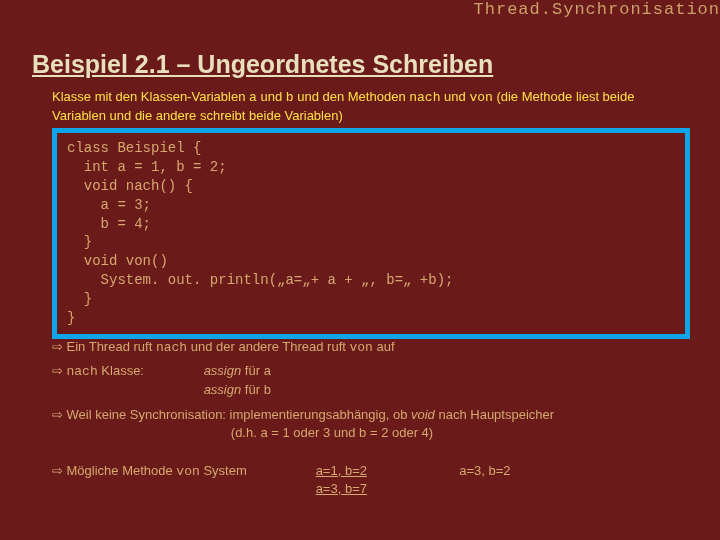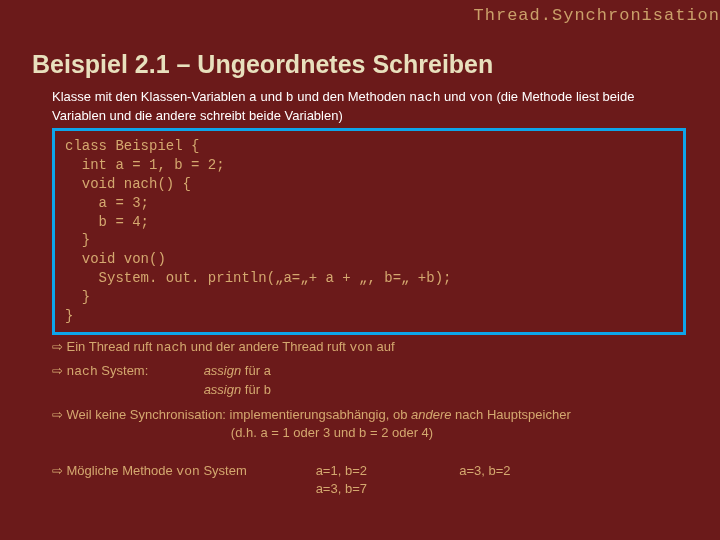--- a/index.html
+++ b/index.html
@@ -8,50 +8,51 @@
     width: 720px;
     height: 540px;
     background: #6b1a1a;
     font-family: Arial, Helvetica, sans-serif;
     color: #d4a373;
     overflow: hidden;
     position: relative;
   }
   .header-label {
     position: absolute;
-    top: 6px;
+    top: 0;
     right: 0;
     font-family: "Courier New", monospace;
     font-size: 17px;
     letter-spacing: 1px;
     color: #caa06a;
   }
   .title {
     position: absolute;
     top: 50px;
     left: 32px;
     font-size: 25px;
     font-weight: bold;
     color: #e8e0bd;
+    text-decoration: underline;
   }
   .intro {
     position: absolute;
     top: 88px;
     left: 52px;
     right: 30px;
     font-size: 13px;
     line-height: 1.35;
-    color: #ffffff;
+    color: #fde047;
   }
   .codebox {
     position: absolute;
     top: 128px;
     left: 52px;
     width: 608px;
-    border: 3px solid #0ea5e9;
+    border: 5px solid #0ea5e9;
     padding: 6px 10px 6px 10px;
     font-family: "Courier New", monospace;
     font-size: 14px;
     line-height: 1.35;
     color: #d4a86f;
     white-space: pre;
     background: #6b1a1a;
   }
   .below {
     position: absolute;
@@ -91,39 +92,39 @@
     System. out. println(„a=„+ a + „, b=„ +b);
   }
 }</div>
 
 <div class="below row1">
   <span class="arrow">⇨</span><span> Ein Thread ruft </span><span class="mono">nach</span><span> und der andere Thread ruft </span><span class="mono">von</span><span> auf</span>
 </div>
 
 <div class="below row2">
   <span class="col" style="width:148px;">
-    <span class="arrow">⇨ </span><span class="mono">nach</span><span> System:</span>
+    <span class="arrow">⇨ </span><span class="mono">nach</span><span> Klasse:</span>
   </span>
   <span class="indent-block">
     <div><i>assign</i><span> für </span><span class="mono">a</span></div>
     <div><i>assign</i><span> für </span><span class="mono">b</span></div>
   </span>
 </div>
 
 <div class="below row3">
   <div>
-    <span class="arrow">⇨</span><span> Weil keine Synchronisation: implementierungsabhängig, ob </span><i>andere</i><span> nach Hauptspeicher</span>
+    <span class="arrow">⇨</span><span> Weil keine Synchronisation: implementierungsabhängig, ob </span><i>void</i><span> nach Hauptspeicher</span>
   </div>
   <div style="text-align:center; width:560px;">(d.h. a = 1 oder 3 und b = 2 oder 4)</div>
 </div>
 
 <div class="below row4">
   <span class="col" style="width:260px;">
     <span class="arrow">⇨</span><span> Mögliche Methode </span><span class="mono">von</span><span> System</span>
   </span>
-  <span class="col" style="width:140px;">
+  <span class="col" style="width:140px;text-decoration:underline;">
     <div>a=1,  b=2</div>
     <div>a=3,  b=7</div>
   </span>
   <span class="col" style="width:140px;">
     <div>a=3,  b=2</div>
   </span>
 </div>
 
 </body></html>

